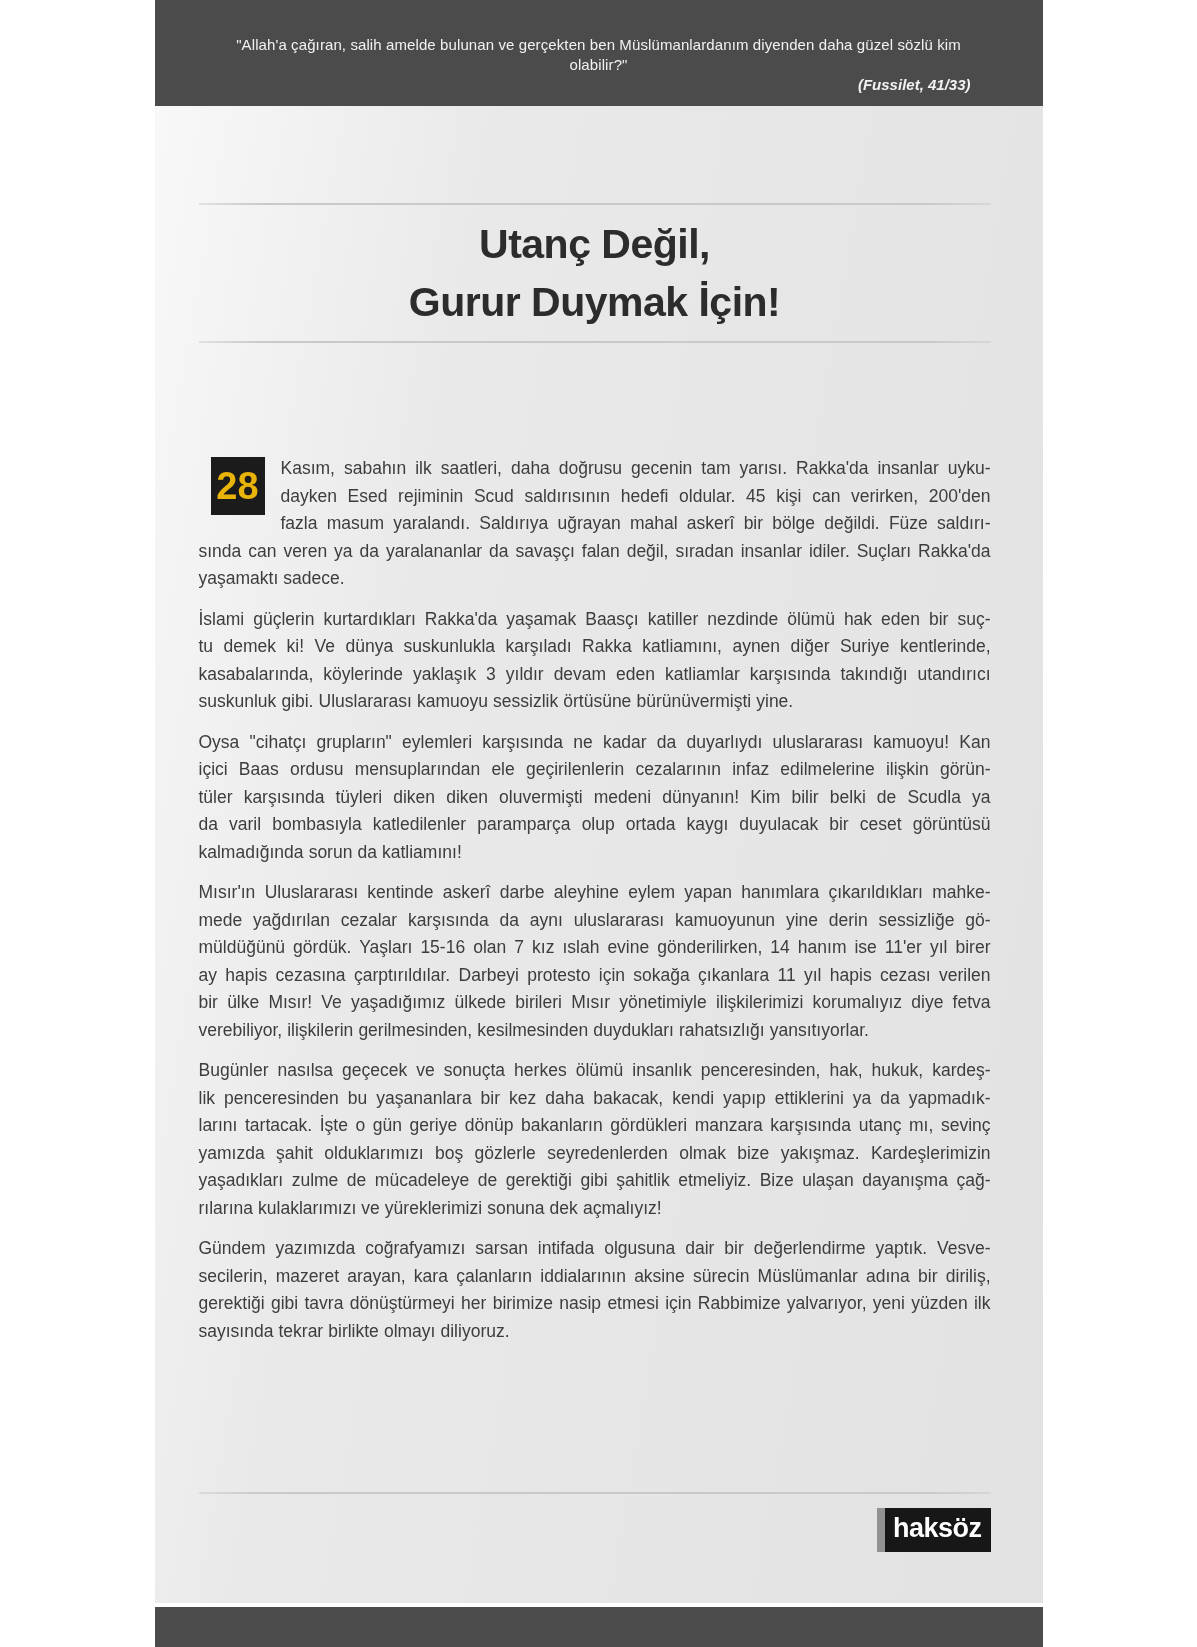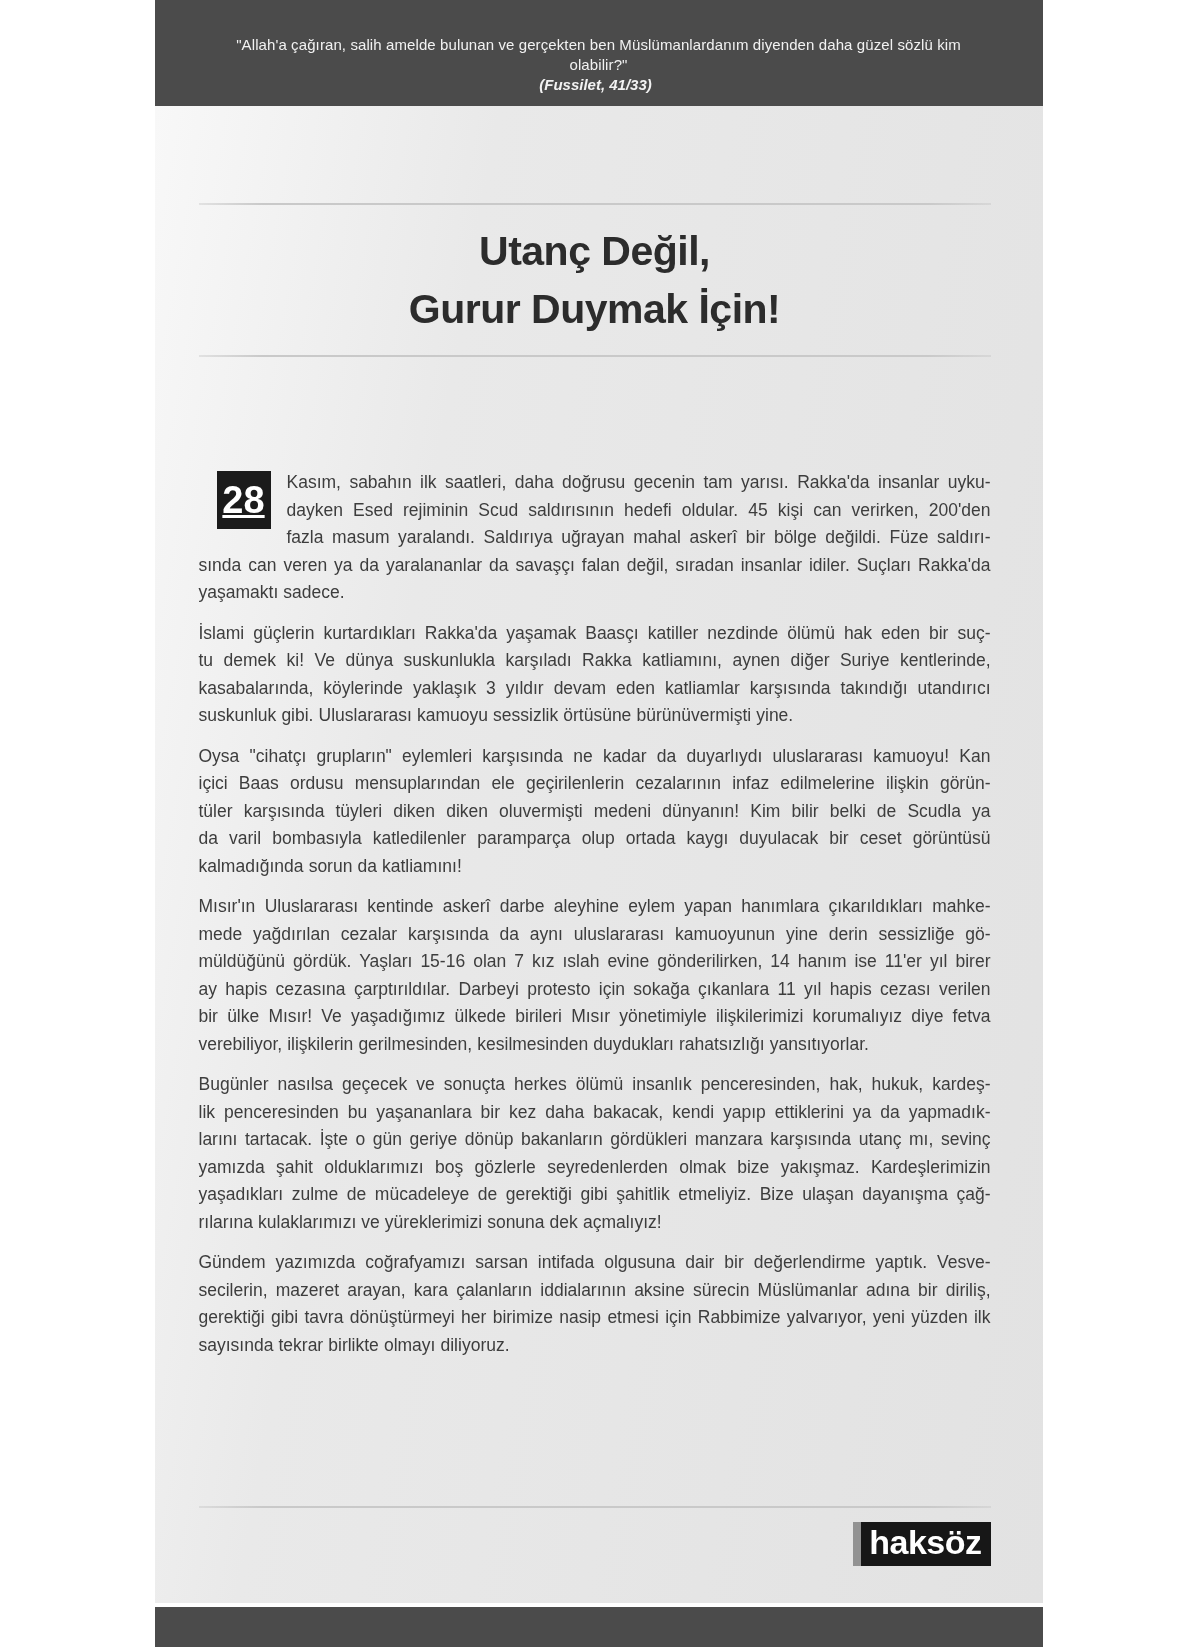--- a/index.html
+++ b/index.html
@@ -25,41 +25,41 @@
     color: #f2f2f2;
     font-size: 15px;
     line-height: 20px;
     text-align: center;
     letter-spacing: 0.1px;
   }
   .quote-ref {
     color: #f2f2f2;
     font-size: 15px;
     line-height: 20px;
-    text-align: center;
+    text-align: right;
     font-weight: bold;
     font-style: italic;
     padding-right: 6px;
   }
 
   
   .page {
     height: 1497px;
     box-sizing: border-box;
     background: linear-gradient(100deg, #f8f8f8 0%, #e9e9e9 30%, #e2e2e2 100%);
     padding: 0 52px 0 44px;
     overflow: hidden;
   }
   .rule {
     height: 2px;
     background: linear-gradient(to right, rgba(190,190,190,0.35), #c9c9c9 8%, #c9c9c9 92%, rgba(190,190,190,0.35));
   }
   .rule-top { margin-top: 97px; }
   .title {
-    margin: 15px;
+    margin: 8px;
     height: 120px;
     display: flex;
     flex-direction: column;
     justify-content: center;
     text-align: center;
     color: #2c2c2c;
     font-size: 41px;
     font-weight: bold;
     letter-spacing: -0.5px;
   }
@@ -79,39 +79,38 @@
     line-height: 27.5px;
     text-align: justify;
     text-align-last: justify;
     white-space: normal;
   }
   .ln.last { text-align-last: left; }
   .dropcap {
     float: left;
     width: 54px;
     height: 58px;
-    margin: 2px 16px 8px 18px;
+    margin: 2px 16px 8px 12px;
     background: #1b1b1b;
-    color: #ffffff;
+    color: #eab308;
     font-size: 38px;
     font-weight: bold;
     line-height: 58px;
     text-align: center;
-    text-decoration: underline;
   }
 
   
   .rule-bottom { margin-top: 147px; }
   .logo-row { margin-top: 14px; text-align: right; }
   .logo {
     display: inline-block;
     background: #171717;
     border-left: 8px solid #929292;
     color: #ffffff;
-    font-size: 34px;
+    font-size: 27px;
     font-weight: bold;
     letter-spacing: -0.5px;
     line-height: 33px;
     padding: 4px 9px 7px 8px;
     margin-right: 0px;
   }
 
   
   .bottom-band {
     height: 40px;

